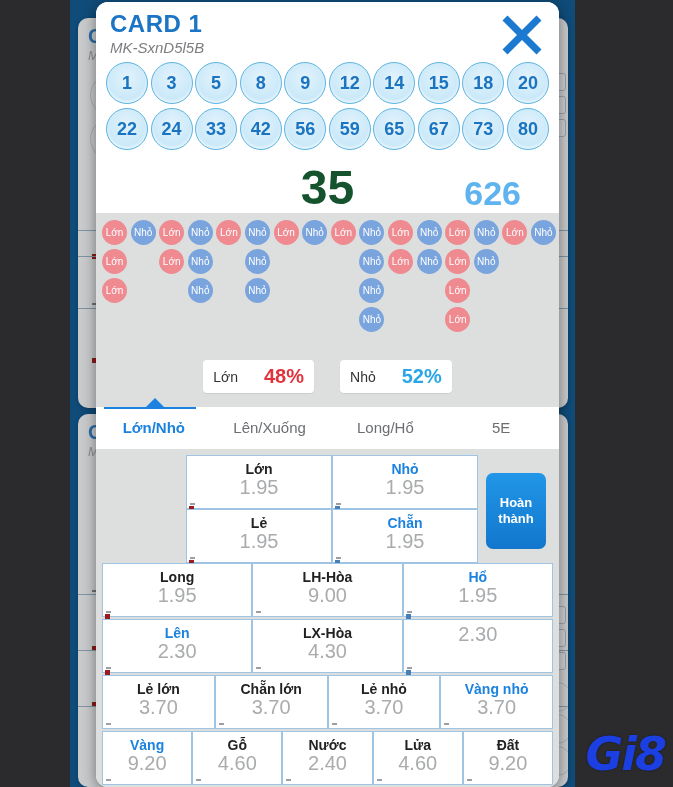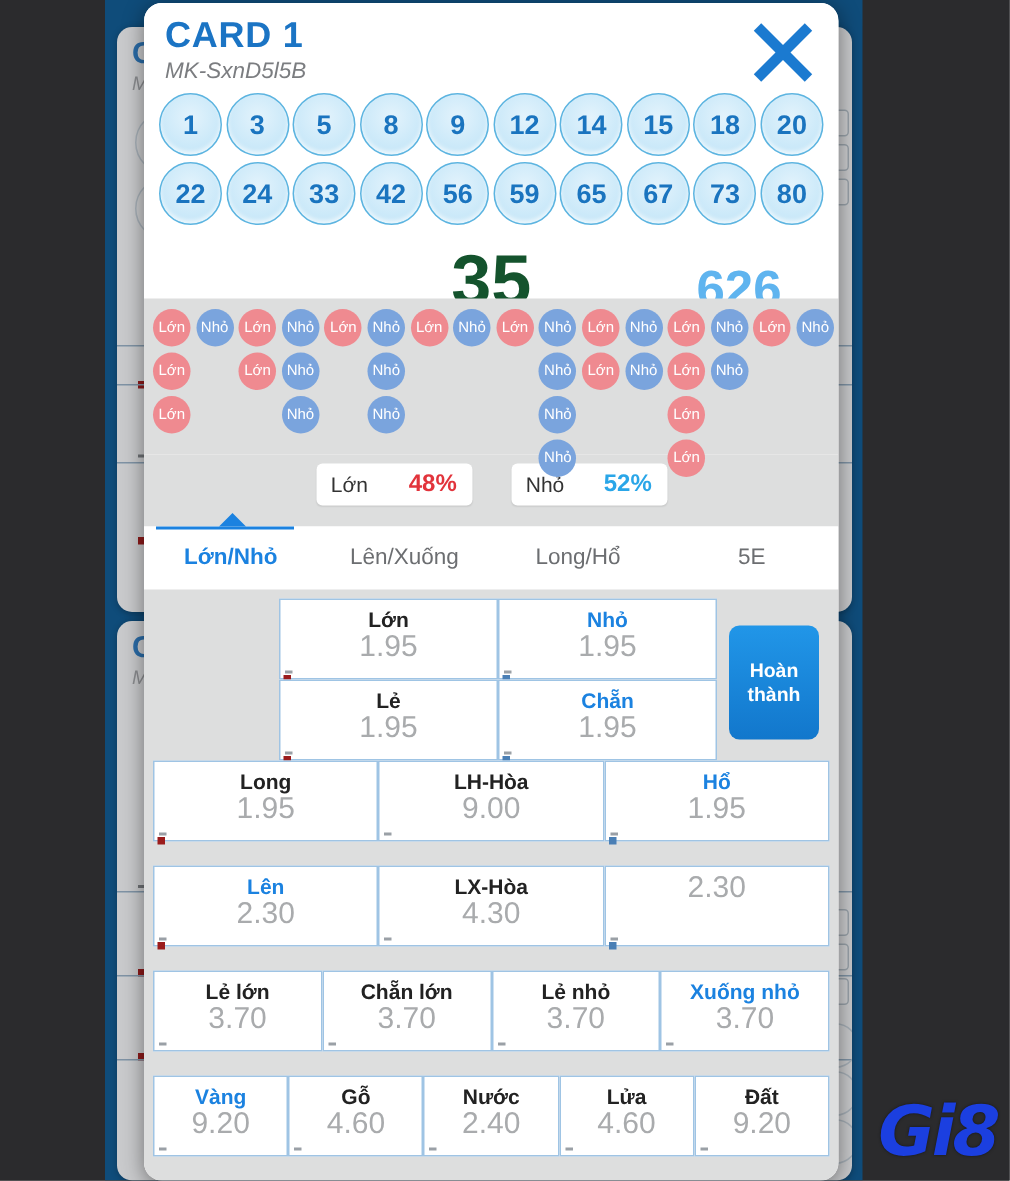--- a/index.html
+++ b/index.html
@@ -117,21 +117,21 @@
     background: #dddede; display: flex; justify-content: center;
     gap: 26px; padding: 6px 0 14px 0;
   }
   .pct {
     background: #fff; border-radius: 4px; padding: 5px 10px;
     display: flex; align-items: center; gap: 26px; min-width: 104px;
     justify-content: space-between;
     box-shadow: 0 1px 1px rgba(0,0,0,.08);
   }
   .pct .lbl { font-size: 14px; color: #333; }
-  .pct .val { font-size: 16px; font-weight: bold; }
+  .pct .val { font-size: 20px; font-weight: bold; }
   .pct .val.red { color: #e2343c; }
   .pct .val.blue { color: #2aa6e8; }
 
   
   .tabbar {
     background: #fff; display: flex; align-items: center;
     height: 42px; position: relative; border-top: 0;
   }
   .tab {
     flex: 1; text-align: center; font-size: 15px; color: #6c6e71;
@@ -145,21 +145,21 @@
   .tab-arrow {
     position: absolute; top: -9px; left: 42px; width: 0; height: 0;
     border-left: 9px solid transparent; border-right: 9px solid transparent;
     border-bottom: 9px solid #1b82e0;
   }
 
   
   .board {
     background: #dddede; flex: 1; padding: 6px 0 0 0; position: relative;
   }
-  .bgroup { display: flex; margin-bottom: 16px; }
+  .bgroup { display: flex; margin-bottom: 2px; }
   .cell {
     background: #fff; border: 1px solid #9fc4e4;
     flex: 1; padding: 5px 2px 12px 2px; text-align: center;
     position: relative; cursor: pointer;
   }
   .cell .cname { font-size: 14px; font-weight: bold; color: #222; line-height: 17px; }
   .cell .cname.blue { color: #1b82e0; }
   .cell .codd { font-size: 20px; color: #a9abad; line-height: 18px; }
   .cell .dash {
     position: absolute; left: 3px; bottom: 3px;
@@ -408,21 +408,21 @@
               <div class="cname">Chẵn lớn</div>
               <div class="codd">3.70</div>
               <div class="dash"></div>
             </div>
             <div class="cell">
               <div class="cname">Lẻ nhỏ</div>
               <div class="codd">3.70</div>
               <div class="dash"></div>
             </div>
             <div class="cell">
-              <div class="cname blue">Xuống nhỏ</div>
+              <div class="cname blue">Vàng nhỏ</div>
               <div class="codd">3.70</div>
               <div class="dash"></div>
             </div>
           </div>
         </div>
       <div class="rowsec" id="grp-elements5">
           <div class="bgroup">
             <div class="cell">
               <div class="cname blue">Vàng</div>
               <div class="codd">9.20</div>

